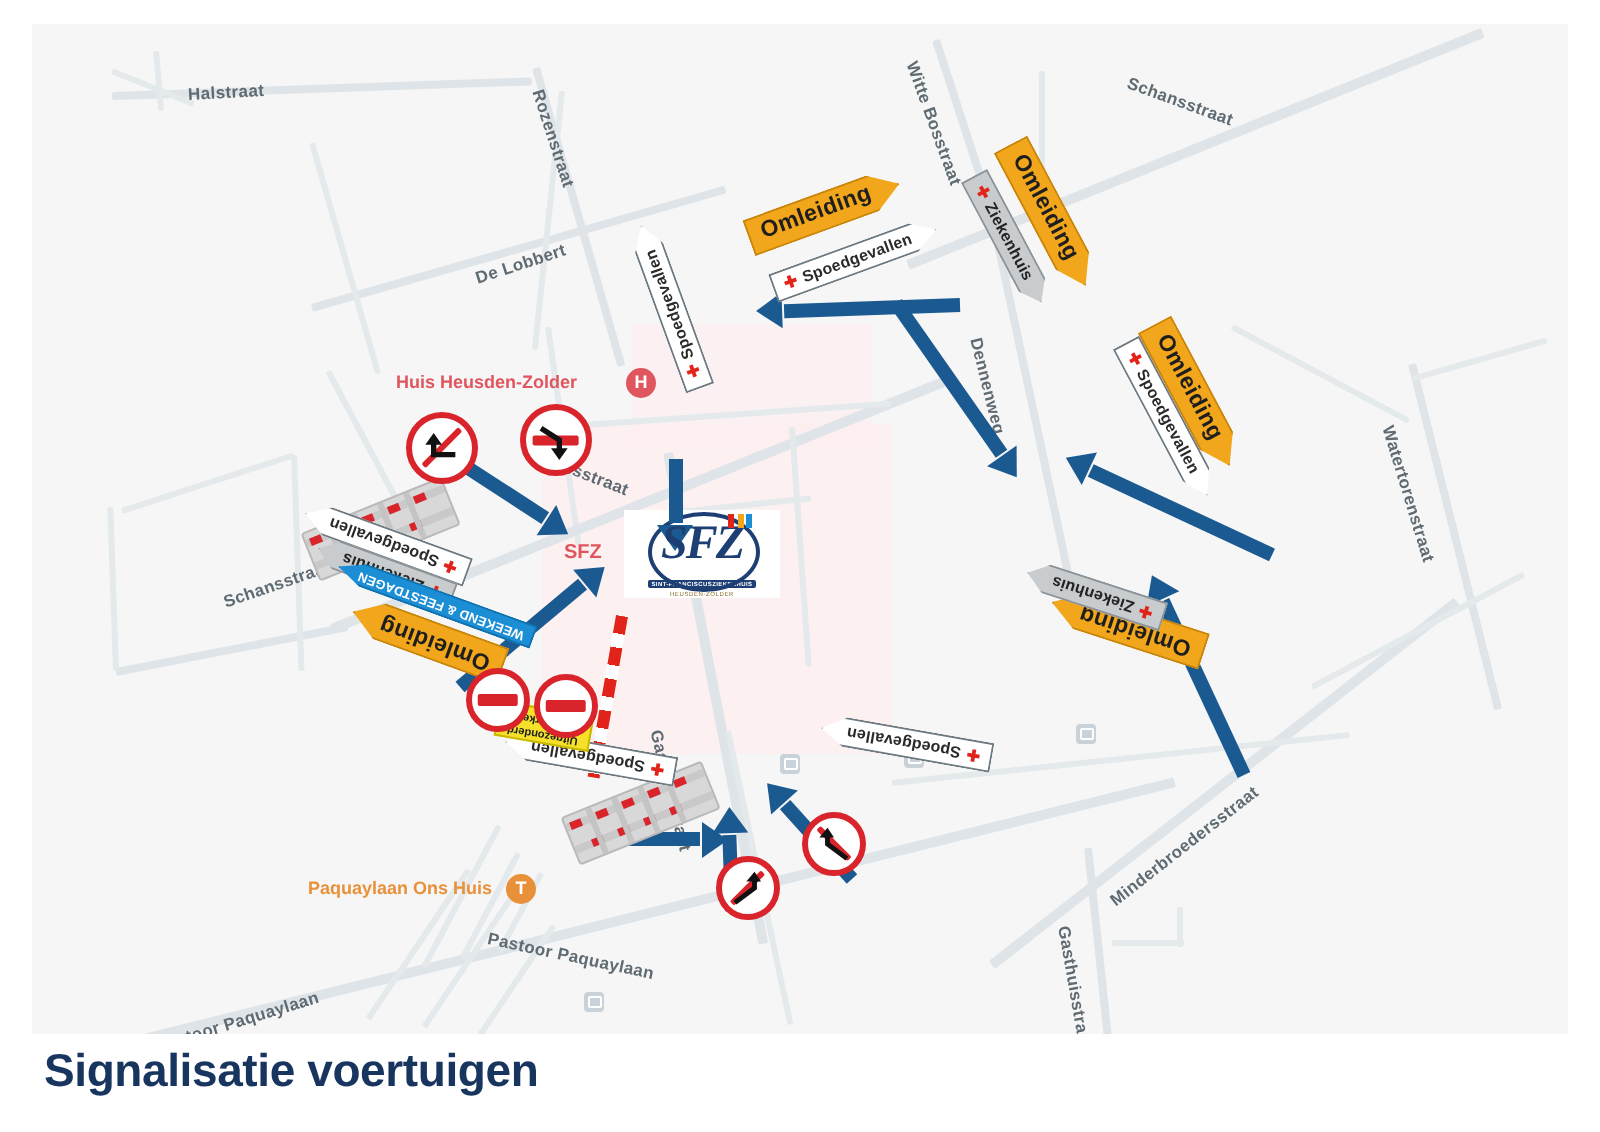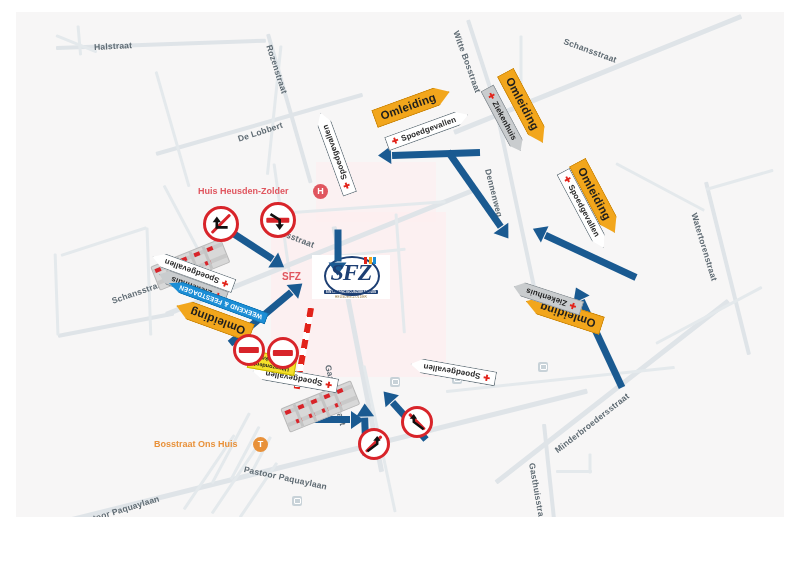--- a/index.html
+++ b/index.html
@@ -219,21 +219,21 @@
     <div class="slabel" style="left:472px;top:152px;transform:rotate(76deg);">Dennenweg</div>
     <div class="slabel" style="left:678px;top:196px;transform:rotate(73deg);">Watertorenstraat</div>
     <div class="slabel" style="left:540px;top:434px;transform:rotate(-38deg);">Minderbroedersstraat</div>
     <div class="slabel" style="left:516px;top:446px;transform:rotate(80deg);">Gasthuisstraat</div>
     <div class="slabel" style="left:312px;top:348px;transform:rotate(76deg);">Gasthuisstraat</div>
     <div class="slabel" style="left:228px;top:452px;transform:rotate(12deg);">Pastoor Paquaylaan</div>
     <div class="slabel" style="left:62px;top:506px;transform:rotate(-17deg);">Pastoor Paquaylaan</div>
 
     <div class="poi red" style="left:182px;top:174px;">Huis Heusden-Zolder</div>
     <div class="pin h" style="left:297px;top:172px;">H</div>
-    <div class="poi orange" style="left:138px;top:427px;">Bosstraat Ons Huis</div>
+    <div class="poi orange" style="left:138px;top:427px;">Paquaylaan Ons Huis</div>
     <div class="pin o" style="left:237px;top:425px;">T</div>
 
     <div class="poi red" style="left:266px;top:259px;font-size:10px;">SFZ</div>
     <div class="pin h" style="left:356px;top:259px;">H</div>
     <div class="psq" style="left:374px;top:365px;"></div>
     <div class="psq" style="left:436px;top:362px;"></div>
     <div class="psq" style="left:522px;top:350px;"></div>
     <div class="psq" style="left:276px;top:484px;"></div>
 
     <div class="sfzbox" style="left:296px;top:243px;width:78px;height:44px;">
@@ -385,13 +385,14 @@
     <div class="circ" style="left:385px;top:394px;width:32px;height:32px;">
       <div class="slash" style="transform:translate(-50%,-50%) rotate(45deg);"></div>
       <svg class="arw" viewBox="0 0 32 32">
         <path d="M24 25 L12 16 L12 10" stroke="#111" stroke-width="3" fill="none"></path>
         <path d="M12 6 l4 6 l-9 0 z" fill="#111"></path>
       </svg>
     </div>
 
   </div>
 
+  <div id="title">Signalisatie voertuigen</div>
 </div>
 
 </body></html>

